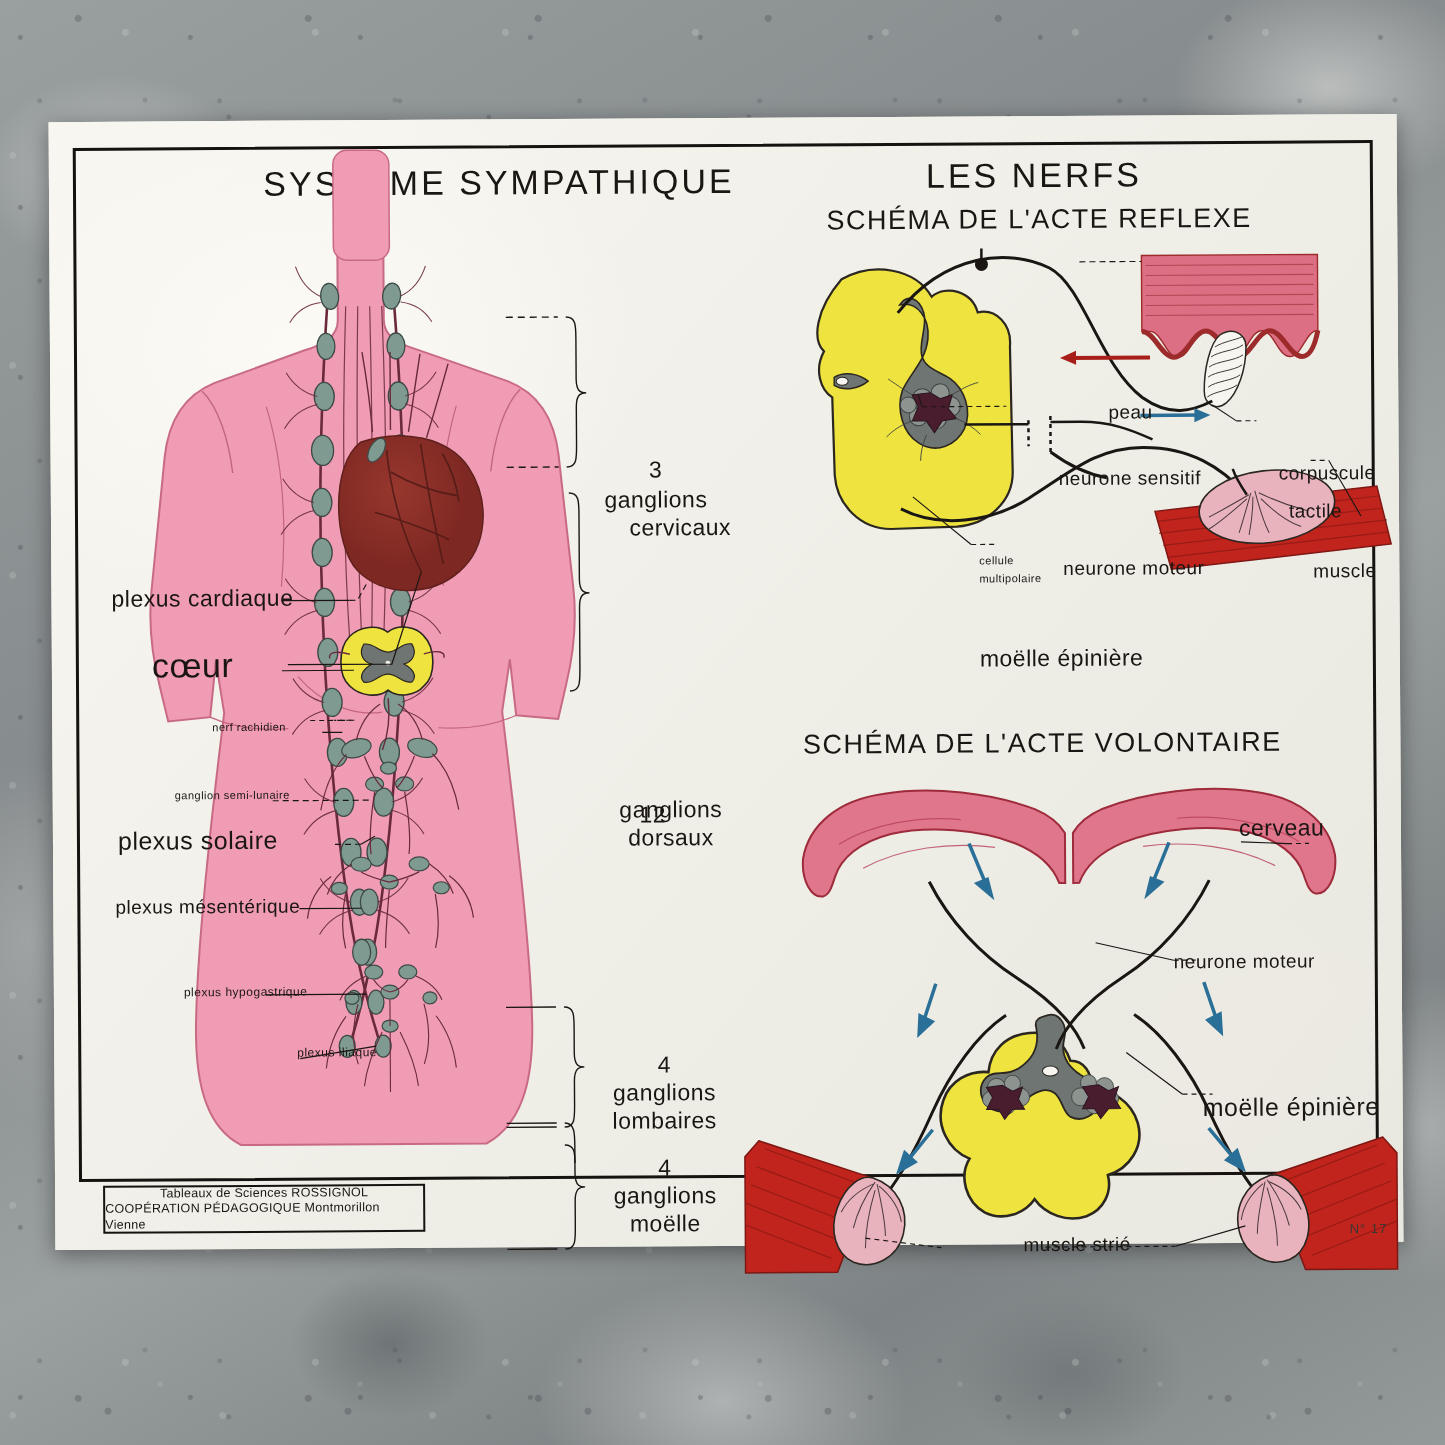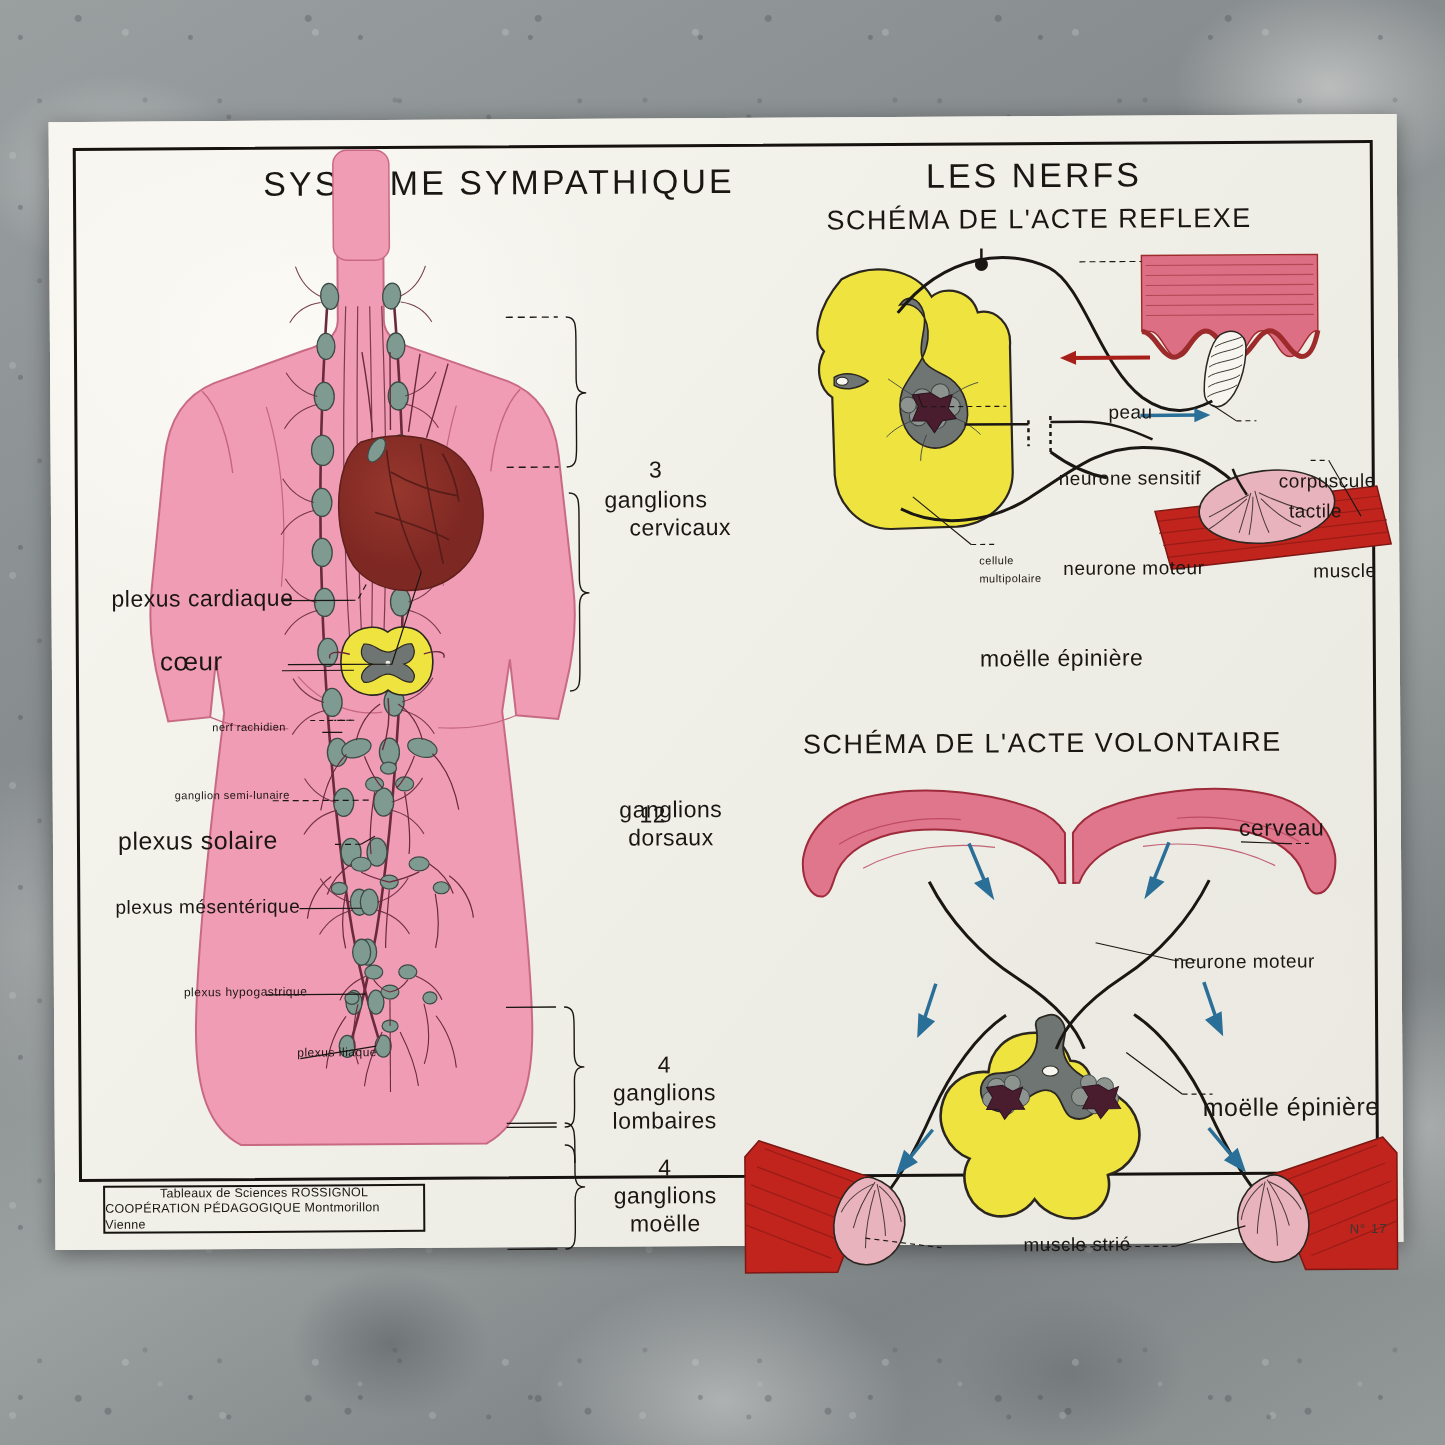--- a/index.html
+++ b/index.html
@@ -375,21 +375,21 @@
 
   <div class="t lbl-lg ctr" style="left:545px; top:933px; width:130px;">4</div>
   <div class="t lbl-lg ctr" style="left:535px; top:961px; width:150px;">ganglions</div>
   <div class="t lbl-lg ctr" style="left:535px; top:989px; width:150px;">lombaires</div>
 
   <div class="t lbl-lg ctr" style="left:545px; top:1036px; width:130px;">4</div>
   <div class="t lbl-lg ctr" style="left:535px; top:1064px; width:150px;">ganglions</div>
   <div class="t lbl-lg ctr" style="left:535px; top:1092px; width:150px;">moëlle</div>
 
   <div class="t lbl-lg" style="left:60px; top:464px;">plexus cardiaque</div>
-  <div class="t lbl-lg" style="left:108px; top:525px; font-size:26px;">cœur</div>
+  <div class="t lbl-lg" style="left:100px; top:525px; font-size:34px;">cœur</div>
   <div class="t lbl-xs" style="left:160px; top:600px;">nerf rachidien</div>
   <div class="t lbl-xs" style="left:122px; top:668px;">ganglion semi-lunaire</div>
   <div class="t lbl-lg" style="left:65px; top:705px; font-size:25px;">plexus solaire</div>
   <div class="t lbl-md" style="left:62px; top:775px;">plexus mésentérique</div>
   <div class="t lbl-sm" style="left:130px; top:864px;">plexus hypogastrique</div>
   <div class="t lbl-sm" style="left:243px; top:925px;">plexus iliaque</div>
 
   <div class="t title-lg ctr" style="left:830px; top:40px; width:310px;">LES NERFS</div>
   <div class="t title-md ctr" style="left:740px; top:88px; width:500px;">SCHÉMA DE L'ACTE REFLEXE</div>
 
@@ -511,21 +511,21 @@
       <path d="M168,148 L172,160"></path>
       <path d="M162,250 L220,298"></path>
       <path d="M220,298 L244,298" stroke-dasharray="5,4"></path>
       <path d="M578,216 L610,272"></path>
       <path d="M560,216 L578,216" stroke-dasharray="5,4"></path>
     </g>
   </svg>
 
   <div class="t lbl-md" style="left:1058px; top:272px;margin-top:14px;">peau</div>
   <div class="t lbl-md" style="left:1008px; top:352px;">neurone sensitif</div>
-  <div class="t lbl-md" style="left:1228px; top:356px;">corpuscule</div>
+  <div class="t lbl-md" style="left:1228px; top:348px;">corpuscule</div>
   <div class="t lbl-md" style="left:1238px; top:386px;">tactile</div>
   <div class="t lbl-xs" style="left:928px; top:438px;">cellule</div>
   <div class="t lbl-xs" style="left:928px; top:456px;">multipolaire</div>
   <div class="t lbl-md" style="left:1012px; top:442px;">neurone moteur</div>
   <div class="t lbl-md" style="left:1262px; top:446px;">muscle</div>
   <div class="t lbl-lg" style="left:928px; top:529px;">moëlle épinière</div>
 
   <div class="t title-md ctr" style="left:730px; top:612px; width:520px;">SCHÉMA DE L'ACTE VOLONTAIRE</div>
 
   <svg width="680" height="500" viewBox="0 0 680 500" style="left:690px; top:655px;">

